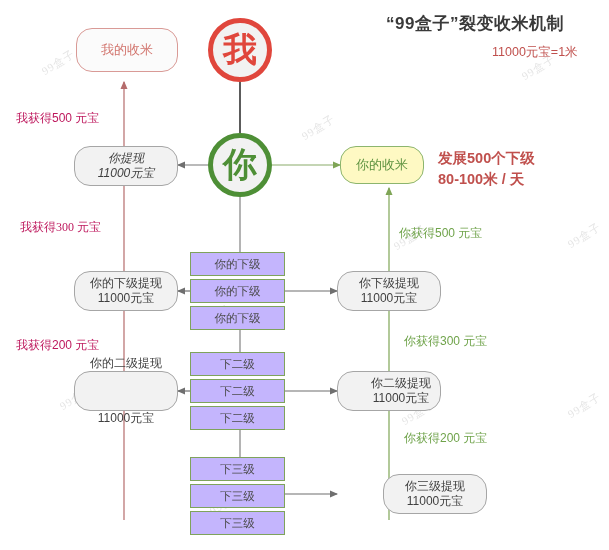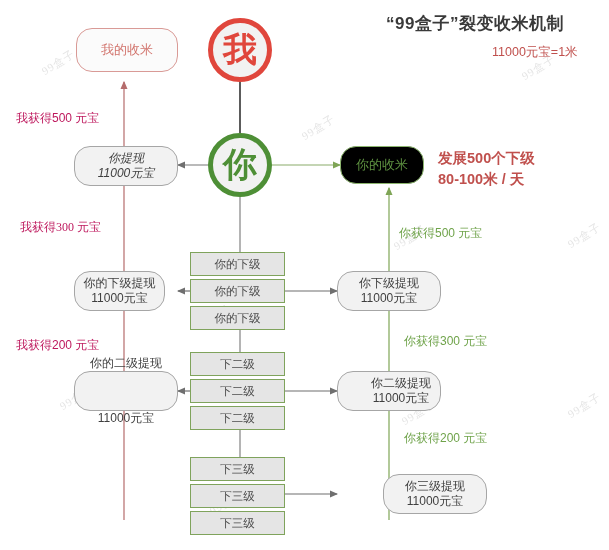--- a/index.html
+++ b/index.html
@@ -90,29 +90,29 @@
     background: #fbfbfb;
   }
   .pill-gray {
     border: 1.2px solid #a6a6a6;
     color: #3f3f3f;
     background: #f2f2f2;
   }
   .pill-green {
     border: 1.2px solid #8cb56e;
     color: #5f9341;
-    background: #000000;
+    background: #fef9c3;
   }
 
   
   .rect {
     position: absolute;
     box-sizing: border-box;
     border: 1.3px solid #7fa35c;
-    background: #e5e5e5;
+    background: #c4b5fd;
     color: #4b4b4b;
     font-size: 11.5px;
     display: flex;
     align-items: center;
     justify-content: center;
     text-align: center;
   }
 
   
   .note {
@@ -214,21 +214,21 @@
   <div class="callout" style="left:438px; top:148px;">
     <div>发展500个下级</div>
     <div>80-100米 / 天</div>
   </div>
 
   <div class="pill pill-gray" style="left:74px; top:146px; width:104px; height:40px;font-style:italic;">
     <span>你提现</span>
     <span>11000元宝</span>
   </div>
 
-  <div class="pill pill-gray" style="left:74px; top:271px; width:91px; height:40px;">
+  <div class="pill pill-gray" style="left:74px; top:271px; width:104px; height:40px;">
     <span>你的下级提现</span>
     <span>11000元宝</span>
   </div>
 
   <div class="pill pill-gray" style="left:74px; top:371px; width:104px; height:40px;gap:40px;">
     <span>你的二级提现</span>
     <span>11000元宝</span>
   </div>
 
   <div class="pill pill-gray" style="left:337px; top:271px; width:104px; height:40px;">

